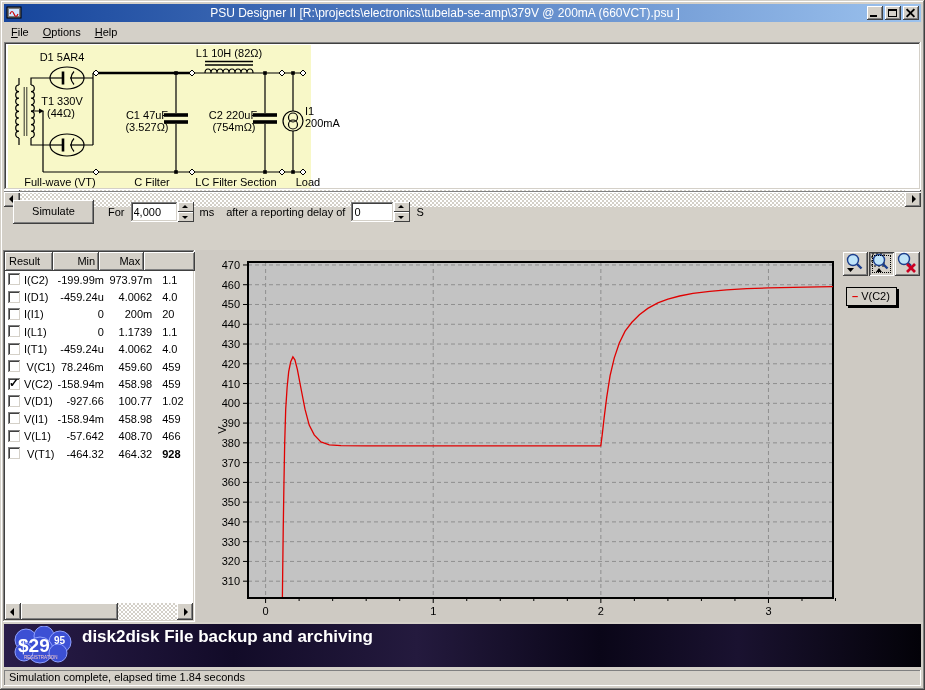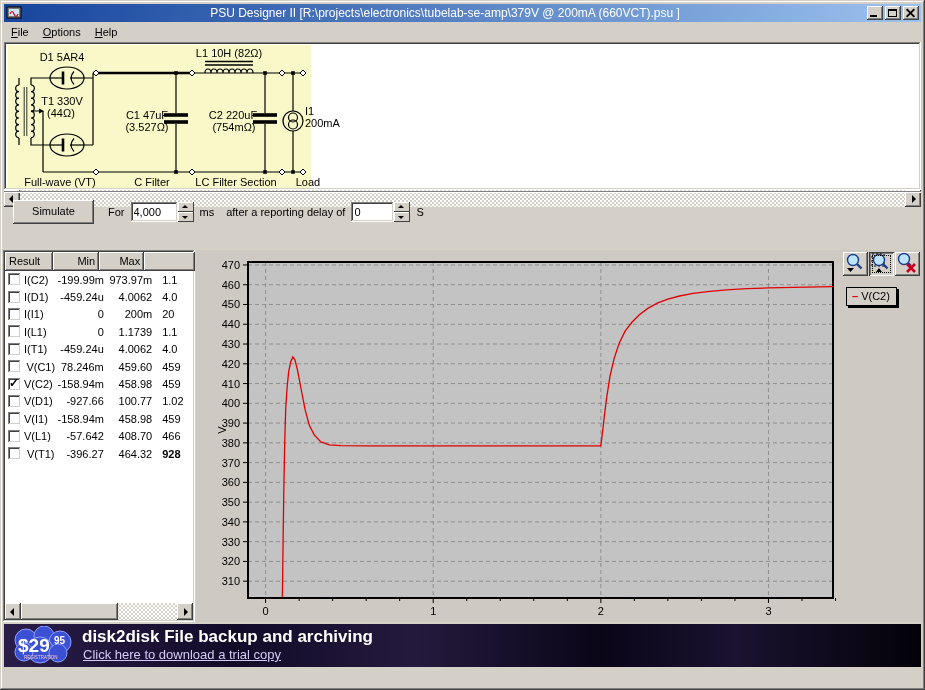--- a/index.html
+++ b/index.html
@@ -334,21 +334,21 @@
         <div class="t-row">
           <span class="cb"></span>
           <span class="cell" style="width: 40px; text-align: left; padding-left: 3px; padding-right: 0px;">V(L1)</span>
           <span class="cell" style="width: 55px; text-align: right; padding-left: 0px; padding-right: 4px;">-57.642</span>
           <span class="cell" style="width: 53px; text-align: right; padding-left: 0px; padding-right: 4px;">408.70</span>
           <span class="cell" style="width: 40px; text-align: left; padding-left: 6px; padding-right: 0px;">466</span>
         </div>
         <div class="t-row">
           <span class="cb"></span>
           <span class="cell" style="width: 40px; text-align: center; padding-left: 3px; padding-right: 0px;">V(T1)</span>
-          <span class="cell" style="width: 55px; text-align: right; padding-left: 0px; padding-right: 4px;">-396.27</span>
+          <span class="cell" style="width: 55px; text-align: right; padding-left: 0px; padding-right: 4px;">-464.32</span>
           <span class="cell" style="width: 53px; text-align: right; padding-left: 0px; padding-right: 4px;">464.32</span>
           <span class="cell" style="width: 40px; text-align: left; padding-left: 6px; padding-right: 0px; font-weight: bold;">928</span>
         </div>
       </div>
     <div class="hscroll" id="results-hscroll">
       <div class="sb-btn">
           <span class="tri-left"></span>
         </div>
       <div class="sb-track">
         <div class="sb-thumb" style="left:0; width:97px;"></div>
@@ -486,17 +486,19 @@
         <circle cx="50" cy="16" r="11"></circle>
           <circle cx="30" cy="24" r="13"></circle>
         <circle cx="14" cy="26" r="9"></circle>
           <circle cx="48" cy="27" r="9"></circle>
       </g>
       <text x="8" y="26" font-size="19" font-weight="bold" fill="#fff">$29</text>
       <text x="44" y="18" font-size="10" font-weight="bold" fill="#fff">95</text>
       <text x="14" y="33" font-size="4.5" fill="#f2c7c7">REGISTRATION</text>
     </svg>
     <div id="banner-headline">disk2disk File backup and archiving</div>
-    <div id="banner-link">Click here to download a trial copy</div>
-  </div>
-
+  </div>
+
+  <div id="statusbar">
+    <span>Simulation complete, elapsed time 1.84 seconds</span>
+  </div>
 
 </div>
 
 </body></html>

